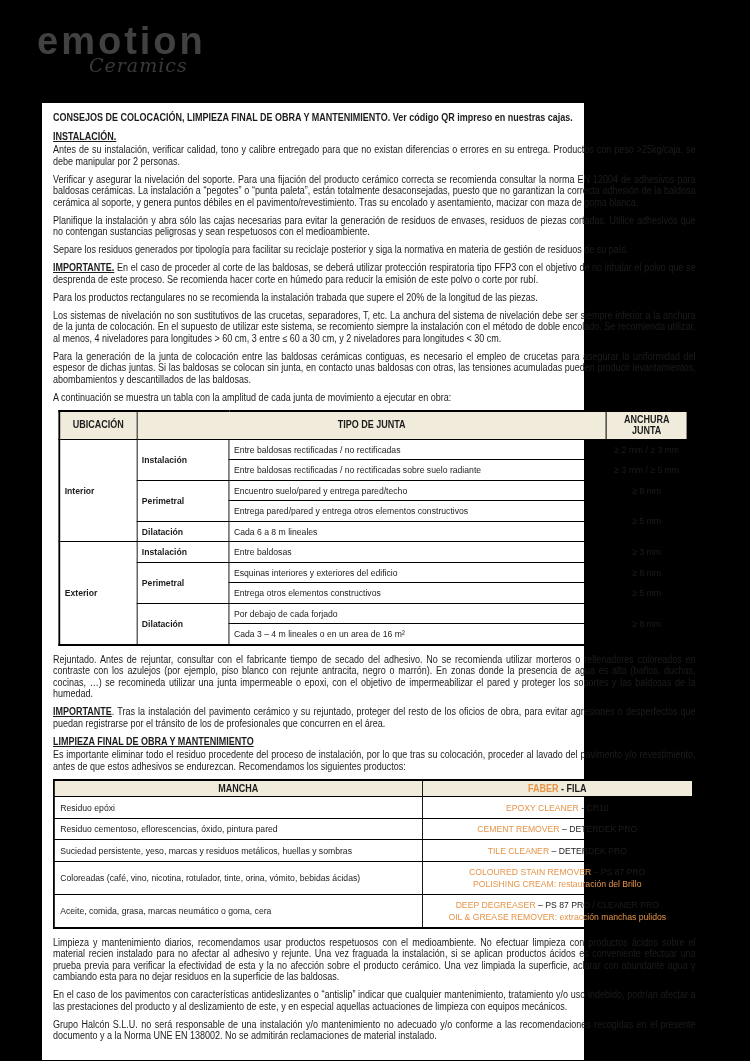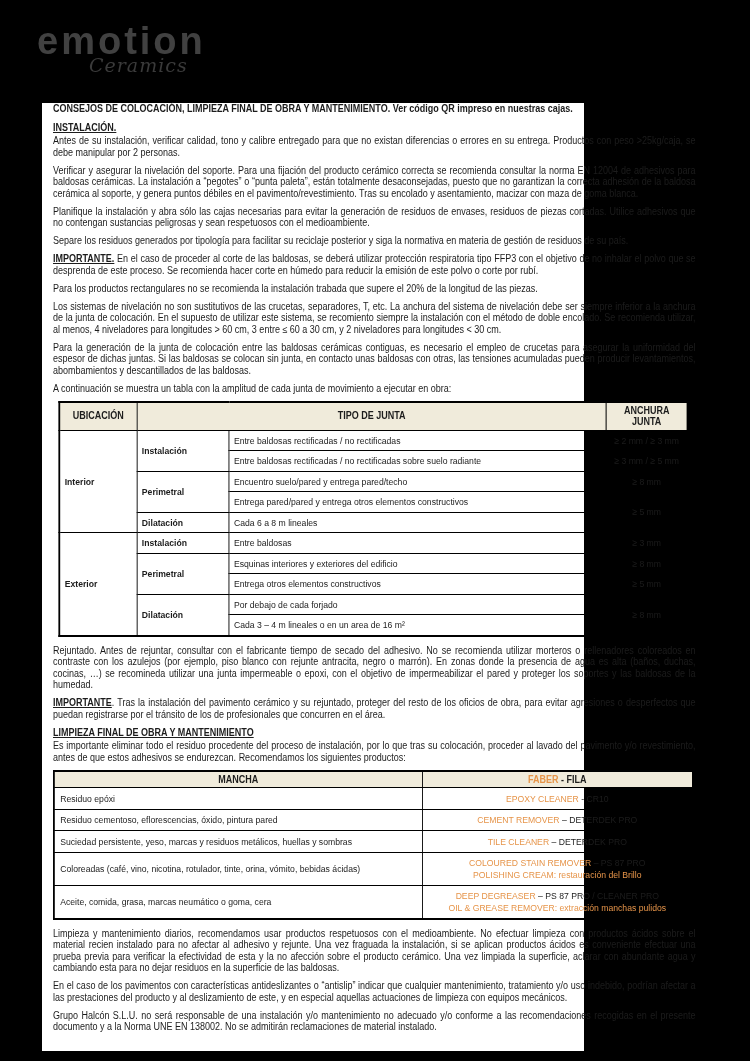--- a/index.html
+++ b/index.html
@@ -9,21 +9,21 @@
     font-family:"Liberation Sans",sans-serif;
   }
   
   .logo{position:absolute;left:37px;top:22px;color:#414141;line-height:1}
   .logo-word{font-size:38px;font-weight:600;letter-spacing:3px}
   .logo-script{font-family:"DejaVu Serif",serif;font-style:italic;font-size:19px;margin:-4px 8px 0 52px;color:#3a3a3a;letter-spacing:1px}
 
   
   .page{
     position:absolute;left:42px;top:103px;width:542px;min-height:902px;
-    background:#fff;box-sizing:border-box;padding:0 0 12px 11px;
+    background:#fff;box-sizing:border-box;padding:9px 0 12px 11px;
   }
   
   .inner{width:714px;transform:scaleX(0.9);transform-origin:0 0;color:#1c1c1c;font-size:10px;line-height:11.5px}
 
   p{margin:0 0 6.5px;text-align:justify}
   .title{font-weight:bold;margin-bottom:7px}
   .heading{font-weight:bold;text-decoration:underline;margin-bottom:2px}
   .lead{font-weight:bold;text-decoration:underline}
 
   table{border-collapse:collapse;table-layout:fixed}

